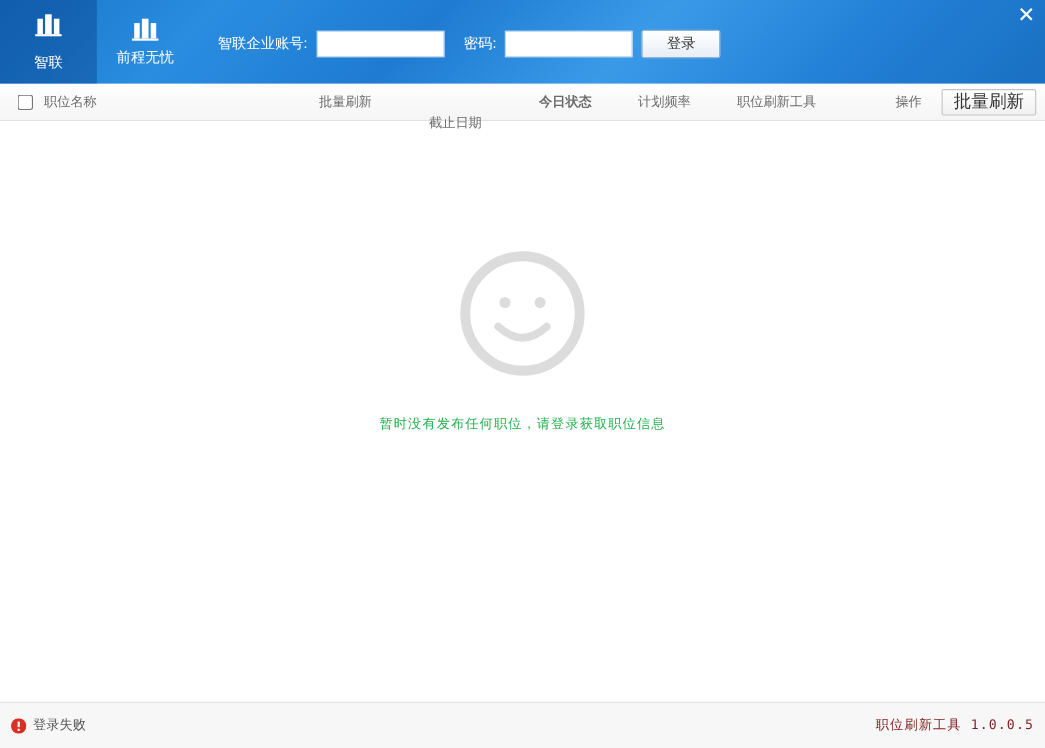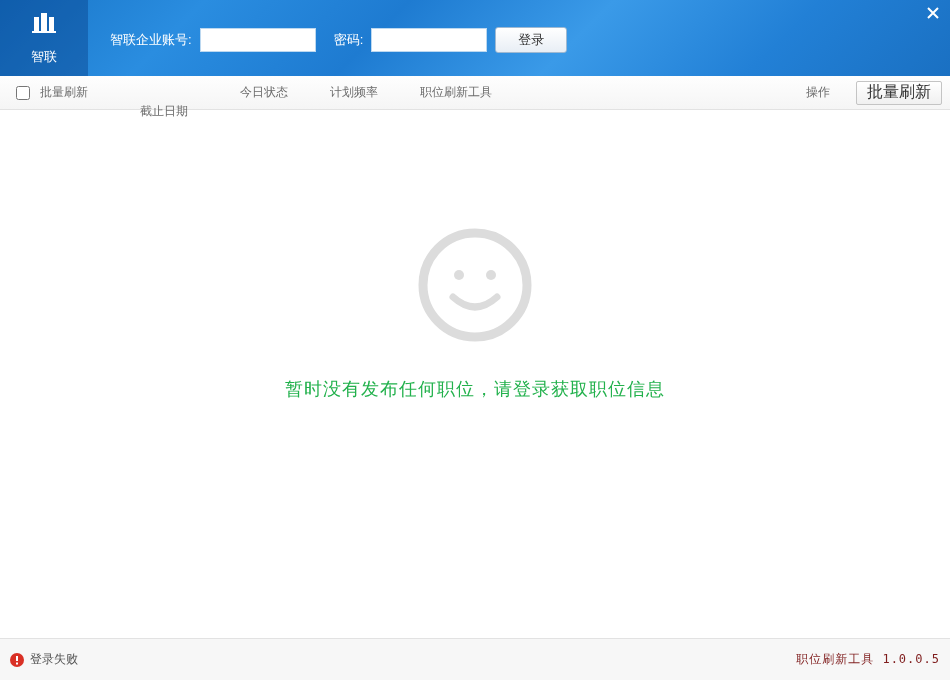--- a/index.html
+++ b/index.html
@@ -86,25 +86,25 @@
     align-items: center;
     font-size: 12px;
     color: #6b6b6b;
     padding: 0 8px 0 16px;
   }
   .col-check { width: 24px; display:flex; align-items:center;}
   .col-check input { width:14px; height:14px;}
   .col-name   { width: 250px; }
   .col-pub    { width: 100px; }
   .col-end    { width: 100px; margin-top: 38px; }
-  .col-status { width: 90px; }
+  .col-status { width: 90px; font-weight: bold; }
   .col-freq   { width: 90px; }
   .col-time   { width: 110px; }
   .col-spacer { flex: 1; }
-  .col-op     { width: 44px; text-align:left; padding-right:4px;}
+  .col-op     { width: 44px; text-align:center; padding-right:4px;}
   .batch-btn {
     height: 24px;
     padding: 0 10px;
     background: linear-gradient(#ffffff,#f0f0f0);
     border: 1px solid #c4c4c4;
     border-radius: 2px;
     font-size: 16px;
     color: #333;
     cursor: pointer;
     margin-left: 6px;
@@ -117,21 +117,21 @@
     flex-direction: column;
     align-items: center;
     justify-content: flex-start;
     padding-top: 115px;
     position: relative;
   }
   .smile-wrap { width: 120px; height: 120px; position: relative; }
   .smile-wrap svg { width:120px; height:120px; }
   .empty-text {
     margin-top: 32px;
-    font-size: 18px;
+    font-size: 12px;
     color: #22b14c;
     letter-spacing: 1px;
   }
 
   
   .status {
     height: 42px;
     border-top: 1px solid #e2e2e2;
     background: #f7f7f7;
     display: flex;
@@ -159,35 +159,47 @@
       <span class="tab-icon">
         <svg viewBox="0 0 28 24">
           <rect x="11" y="2" width="6" height="18" fill="#ffffff"></rect>
           <rect x="4" y="6" width="5" height="14" fill="#ffffff"></rect>
           <rect x="19" y="6" width="5" height="14" fill="#ffffff"></rect>
           <rect x="2" y="20" width="24" height="2" fill="#ffffff"></rect>
         </svg>
       </span>
       <span>智联</span>
     </div>
+    <div class="tab">
+      <span class="tab-icon">
+        <svg viewBox="0 0 28 24">
+          <rect x="11" y="2" width="6" height="18" fill="#ffffff"></rect>
+          <rect x="4" y="6" width="5" height="14" fill="#ffffff"></rect>
+          <rect x="19" y="6" width="5" height="14" fill="#ffffff"></rect>
+          <rect x="2" y="20" width="24" height="2" fill="#ffffff"></rect>
+        </svg>
+      </span>
+      <span>前程无忧</span>
+    </div>
   </div>
 
   <div class="login-area">
     <label>智联企业账号:</label>
     <input class="acct-input" type="text" value="" style="">
     <label style="margin-left:10px;">密码:</label>
     <input class="pwd-input" type="password" value="" style="">
     <button class="login-btn">登录</button>
   </div>
 </div>
 
 <div class="colrow">
   <div class="col-check">
     <input type="checkbox" style="">
   </div>
+  <div class="col-name">职位名称</div>
   <div class="col-pub">批量刷新</div>
   <div class="col-end">截止日期</div>
   <div class="col-status">今日状态</div>
   <div class="col-freq">计划频率</div>
   <div class="col-time">职位刷新工具</div>
   <div class="col-spacer"></div>
   <div class="col-op">操作</div>
   <button class="batch-btn">批量刷新</button>
 </div>
 

